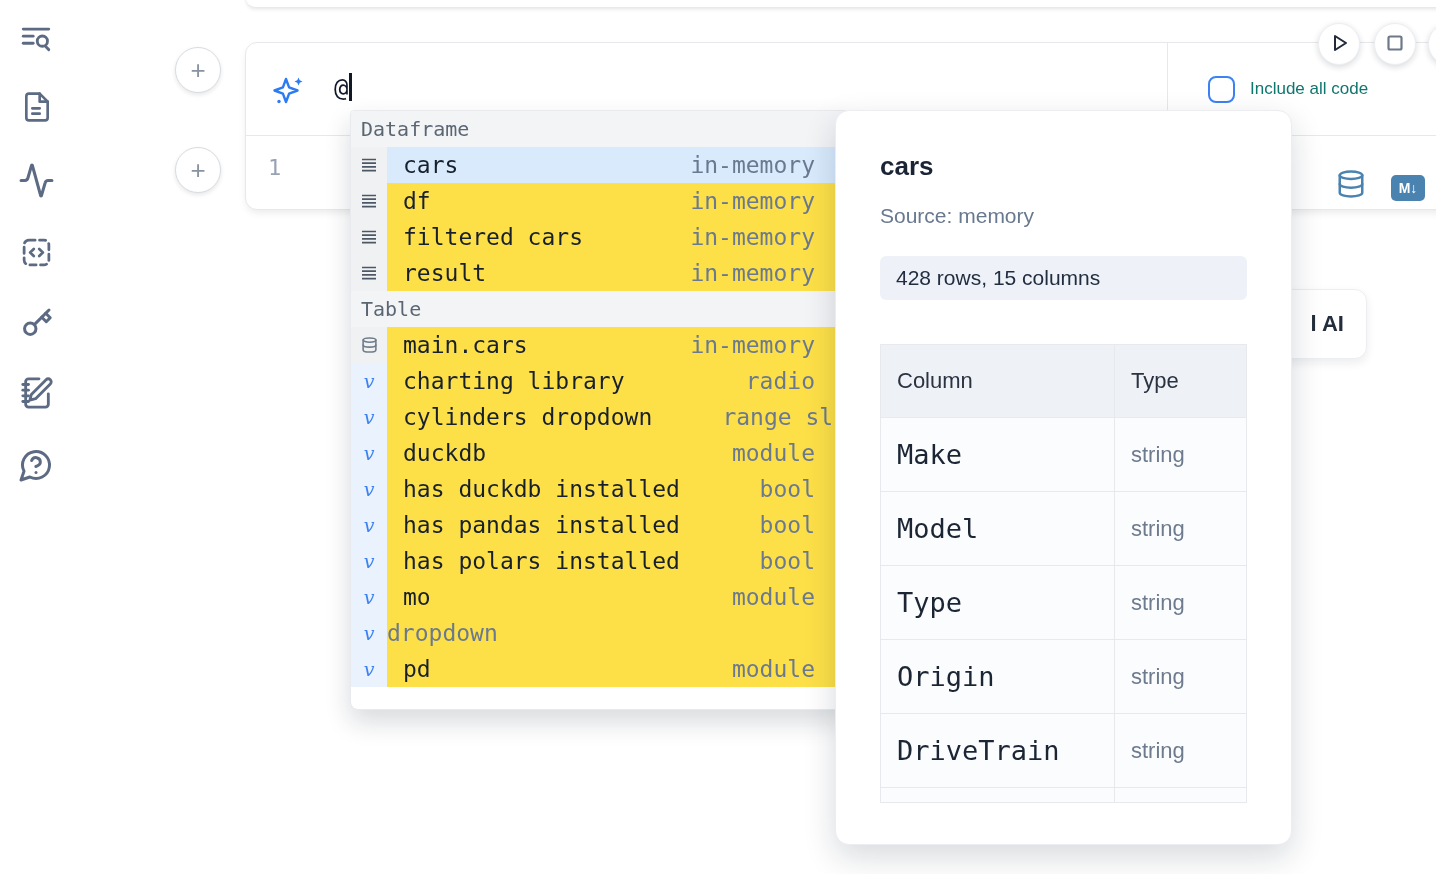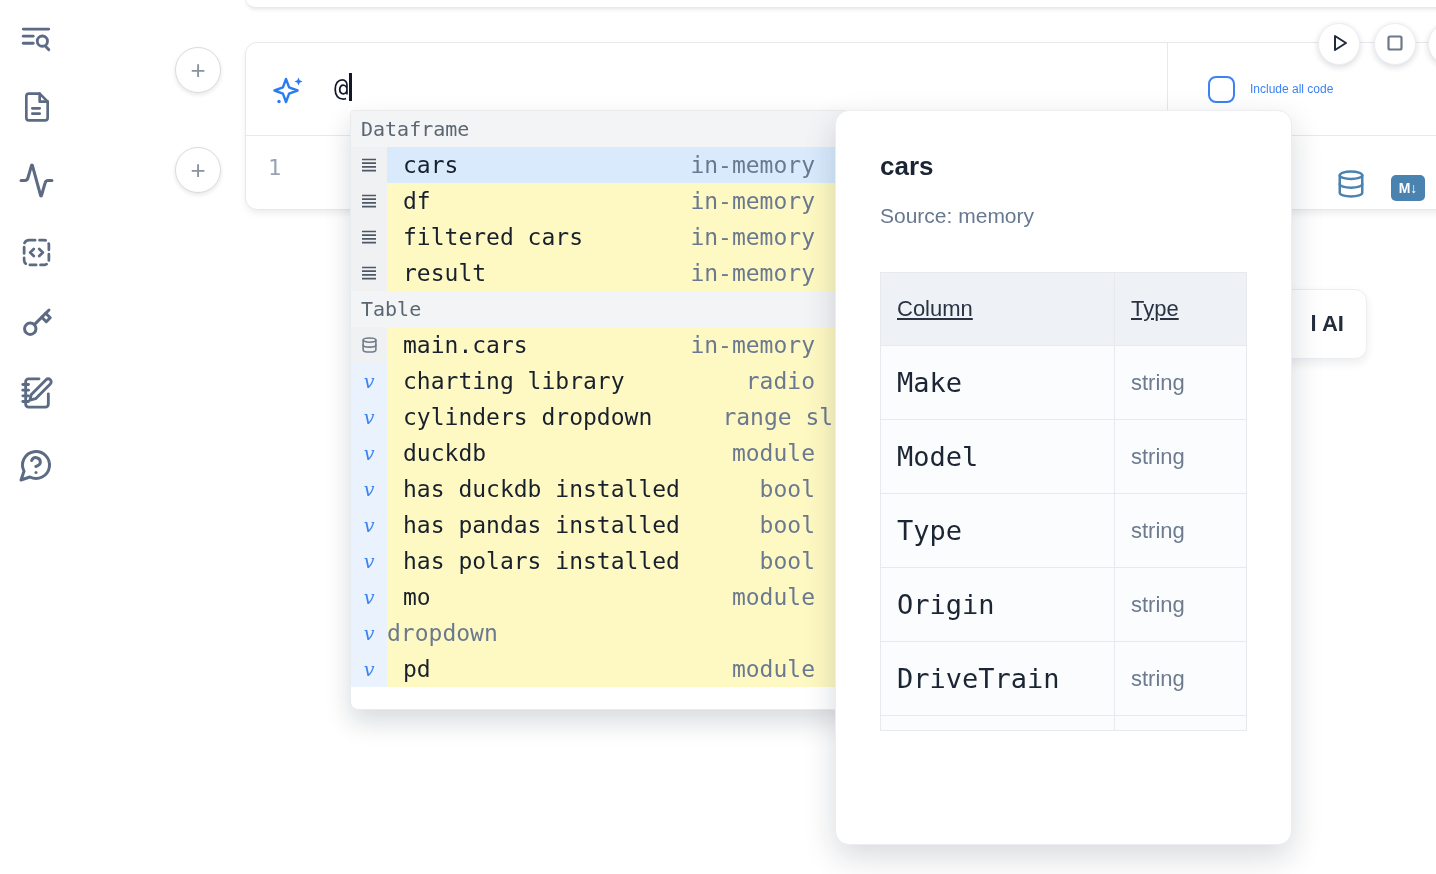--- a/index.html
+++ b/index.html
@@ -36,21 +36,21 @@
   }
   .input-row { position:relative; height:93px; border-bottom:1px solid #e6e8ec; }
   .sparkle { position:absolute; left:26px; top:31px; }
   .ai-text { position:absolute; left:88px; top:30px; font-size:24px; color:#0f172a; }
   .caret { display:inline-block; width:2.5px; height:28px; background:#111826; vertical-align:-5px; margin-left:1px; }
   .include-wrap {
     position:absolute; left:921px; top:0; bottom:0; right:0;
     border-left:1px solid #e6e8ec; display:flex; align-items:center; padding-left:40px; gap:15px;
   }
   .cb { width:27px; height:27px; border:2px solid #3b82f6; border-radius:8px; background:#fff; cursor:pointer; flex:none; }
-  .include-label { font-size:12px; color:#3b82f6; }
+  .include-label { font-size:17px; color:#0f766e; }
   .code-row { position:relative; height:74px; }
   .line-num { position:absolute; left:22px; top:19px; font-size:22px; color:#98a2b3; }
   .cell-act-db { position:absolute; left:1090px; top:32px; background:none; border:none; cursor:pointer; }
   .cell-act-md {
     position:absolute; left:1145px; top:39px; width:34px; height:26px; border:none; cursor:pointer;
     background:#4a82b0; border-radius:5px; color:#fff; font-weight:bold; font-size:14px; line-height:26px; text-align:center;
   }
 
   
   .run-btn {
@@ -69,21 +69,21 @@
   }
 
   
   .dropdown {
     position:absolute; left:350px; top:110px; width:498px; height:600px;
     background:#fff; border:1px solid #e8eaee; border-radius:4px 4px 8px 8px;
     box-shadow:0 12px 26px rgba(15,23,42,.16); z-index:3; overflow:hidden;
     font-family:"DejaVu Sans Mono", monospace;
   }
   .ac-section { height:36px; line-height:36px; background:#f3f4f6; color:#5b6673; font-size:20px; padding-left:10px; }
-  .ac-row { height:36px; display:flex; align-items:center; cursor:pointer; background:#fef9c3; }
+  .ac-row { height:36px; display:flex; align-items:center; cursor:pointer; background:#fde047; }
   .ac-row.sel { background:#d8eafc; }
   .ac-ico { width:36px; height:36px; flex:none; display:flex; align-items:center; justify-content:center; }
   .ac-ico.g { background:#f0f1f3; }
   .ac-ico.b { background:#e9f2fd; }
   .v-glyph { font-family:"DejaVu Serif", serif; font-style:italic; color:#3c82f0; font-size:19px; }
   .ac-name { margin-left:16px; font-size:23px; color:#18202e; flex:1; white-space:nowrap; overflow:hidden; }
   .ac-type { font-size:23px; color:#6b7990; padding-right:32px; white-space:nowrap; }
   .ac-type.pr0 { padding-right:0; overflow:hidden; }
 
   
@@ -95,21 +95,21 @@
   .panel-title { font-size:26px; font-weight:bold; color:#1b2434; }
   .panel-source { margin-top:22px; font-size:21px; color:#68788f; }
   .shape-badge {
     margin-top:28px; height:44px; background:#eef2f8; border-radius:6px;
     display:flex; align-items:center; padding:0 16px; font-size:21px; color:#222e40;
   }
   .ptable { margin-top:44px; border:1px solid #e7e9ed; max-height:459px; overflow:hidden; }
   .prow { display:grid; grid-template-columns:233px 1fr; }
   .prow > div { padding-left:16px; display:flex; align-items:center; }
   .prow > div + div { border-left:1px solid #e7e9ed; }
-  .phead { background:#eef2f7; height:72px; font-size:22px; color:#2a3342;text-decoration:underline; }
+  .phead { background:#eef2f7; height:72px; font-size:22px; color:#2a3342; }
   .pbody { background:#fbfcfd; height:74px; border-top:1px solid #e7e9ed; }
   .pcol { font-family:"DejaVu Sans Mono", monospace; font-size:27px; color:#1b2534;text-align:right; }
   .ptype { font-size:22px; color:#6e7b8f; }
 </style>
 </head>
 <body>
 
 <div class="app">
 
   <div class="prev-edge"></div>
@@ -351,20 +351,21 @@
           <span class="v-glyph">v</span>
         </span>
       <span class="ac-name">pd</span>
       <span class="ac-type">module</span>
     </div>
   </div>
 
   <aside class="panel">
     <div class="panel-title">cars</div>
     <div class="panel-source">Source: memory</div>
+    <div class="shape-badge">428 rows, 15 columns</div>
 
     <div class="ptable">
       <div class="prow phead">
         <div>Column</div>
         <div>Type</div>
       </div>
       <div class="prow pbody">
         <div class="pcol">Make</div>
         <div class="ptype">string</div>
       </div>

